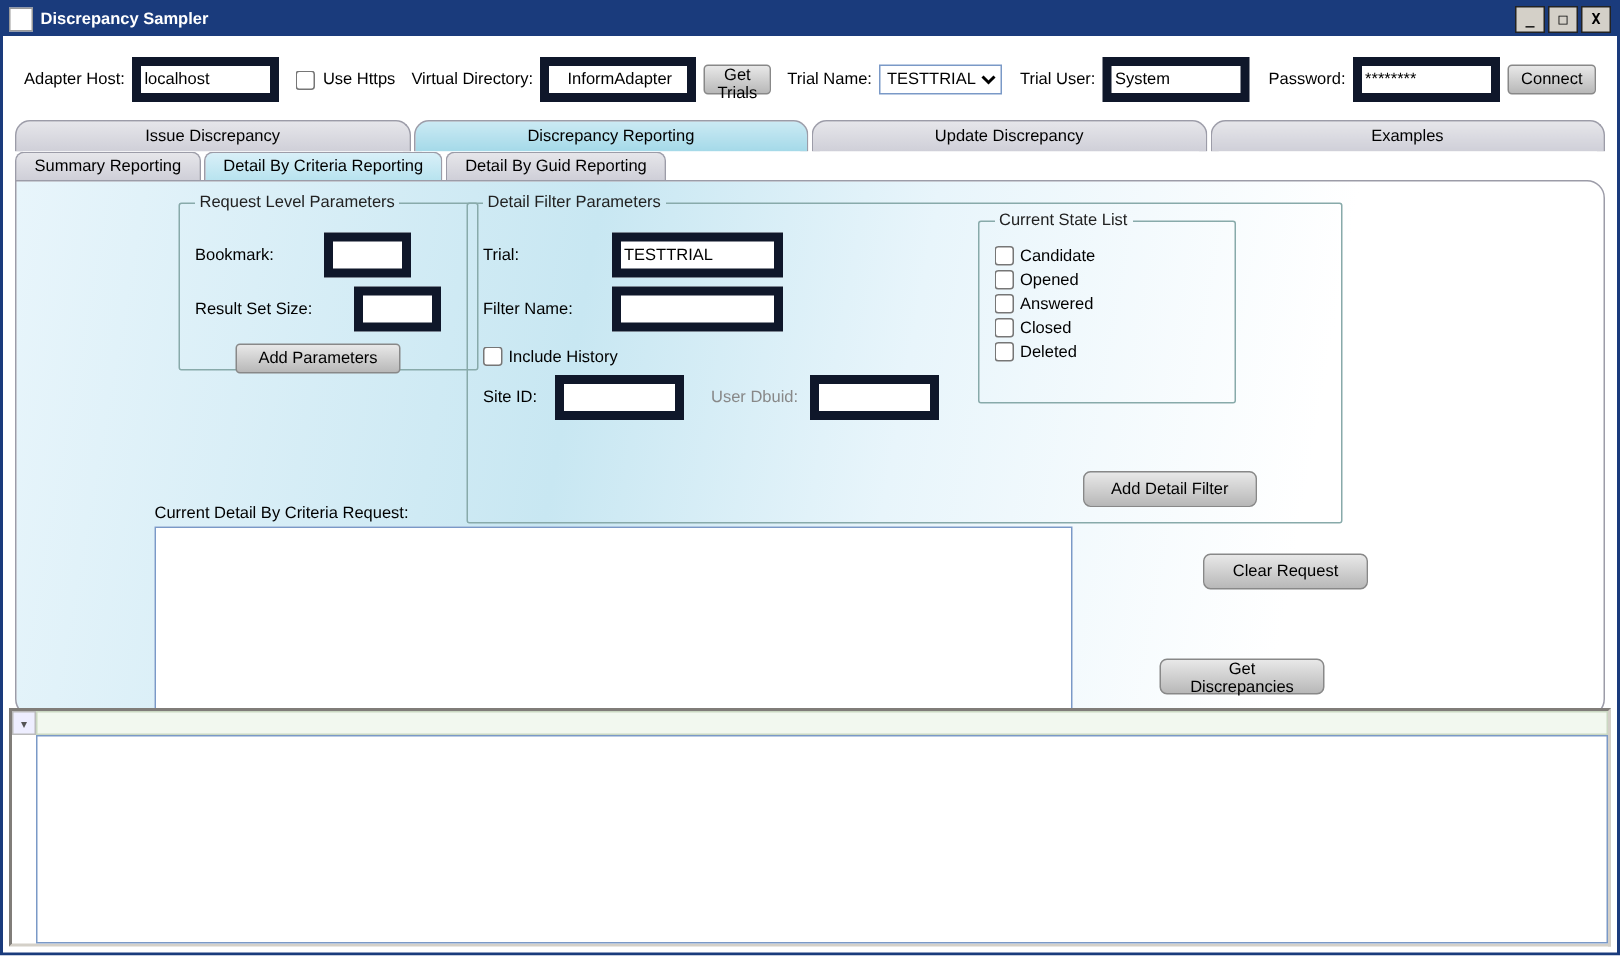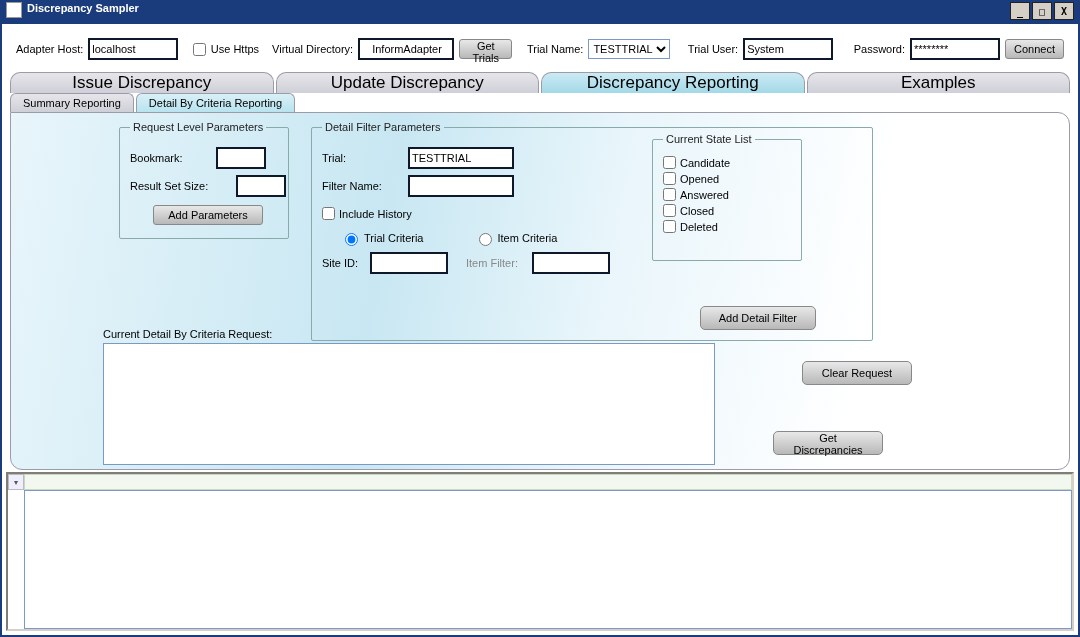--- a/index.html
+++ b/index.html
@@ -1,36 +1,36 @@
 <!DOCTYPE html>
 <html><head>
 <meta charset="utf-8">
 <style>
 html,body{margin:0;padding:0;font-family:Tahoma,Arial,sans-serif;font-size:11px;background:#fff;color:#000}
 .window{width:1076px;height:633px;border:2px solid #1a3b7c;background:#fff;position:relative}
-.titlebar{background:linear-gradient(#1a3b7c,#1a3b7c);color:#fff;height:22px;display:flex;align-items:flex-start;padding:0 4px;font-weight:bold}
+.titlebar{background:linear-gradient(#1a3b7c,#1a3b7c);color:#fff;height:22px;display:flex;align-items:center;padding:0 4px;font-weight:bold}
 .titlebar .ticon{width:14px;height:14px;background:#fff;margin-right:5px;border:1px solid #999}
 .titlebar .spacer{flex:1}
 .winbtn{width:18px;height:16px;background:#d4d0c8;border:1px solid #222;margin-left:2px;display:flex;align-items:center;justify-content:center;font-family:monospace;font-size:10px;color:#000;font-weight:bold}
 .content{padding:8px 8px 0 8px}
 .toprow{display:flex;align-items:center;gap:5px;padding:6px 6px 10px 6px;flex-wrap:nowrap}
 .toprow label{white-space:nowrap}
-input.txt,select.txt{border:2px solid #0f172a;height:18px;font-size:11px;padding:0 2px;background:#fff;font-family:inherit}
+input.txt,select.txt{border:6px solid #0f172a;height:18px;font-size:11px;padding:0 2px;background:#fff;font-family:inherit}
 input[type=checkbox]{width:13px;height:13px;margin:0;vertical-align:middle}
 .btn{height:20px;background:linear-gradient(#e8e8e8,#b8b8b8);border:1px solid #888;border-radius:3px;font-size:11px;padding:0 8px;font-family:inherit;cursor:pointer}
 .btn.big{height:24px;padding:0 18px;border-radius:5px}
 .maintabs{display:flex;border-bottom:0;margin-top:2px}
-.mtab{flex:1;height:20px;display:flex;align-items:center;justify-content:center;background:linear-gradient(#e6e6ea,#cfcfd8);border:1px solid #9c9ca8;border-bottom:none;border-radius:10px 10px 0 0;margin-right:2px;cursor:pointer;font-size:17px}
+.mtab{flex:1;height:20px;display:flex;align-items:center;justify-content:center;background:linear-gradient(#e6e6ea,#cfcfd8);border:1px solid #9c9ca8;border-bottom:none;border-radius:10px 10px 0 0;margin-right:2px;cursor:pointer;font-size:11px}
 .mtab:last-child{margin-right:0}
 .mtab.active{background:linear-gradient(#cbeaf4,#a4d9e8)}
 .subtabs{display:flex;background:#fff}
 .stab{height:18px;padding:0 12px;display:flex;align-items:center;background:linear-gradient(#e6e6ea,#cfcfd8);border:1px solid #9c9ca8;border-bottom:none;border-radius:6px 6px 0 0;margin-right:2px;cursor:pointer;font-size:11px}
 .stab.active{background:linear-gradient(#d9f0f8,#b8e3ef)}
 .mainpanel{border:1px solid #9c9ca8;border-radius:0 12px 12px 12px;height:356px;background:linear-gradient(100deg,#e8f5fb 0%,#c8e7f2 35%,#e8f5fb 55%,#ffffff 80%);position:relative}
-fieldset{border:1px solid #8aa;border-radius:2px;padding:8px 2px 10px 10px;margin:0;position:absolute}
+fieldset{border:1px solid #8aa;border-radius:2px;padding:8px 24px 10px 10px;margin:0;position:absolute}
 fieldset legend{font-size:11px;padding:0 3px;color:#222}
 .fld{display:flex;align-items:center;margin:6px 0}
 .fld label{display:inline-block}
 .grey{color:#888}
 .disabled{background:#d9d9d9;border:1px solid #aaa}
 .currentlbl{position:absolute;left:92px;top:313px}
 .reqbox{position:absolute;left:92px;top:328px;width:610px;height:120px;background:#fff;border:1px solid #7a99c7}
 .lowerarea{position:absolute;left:4px;right:4px;top:470px;bottom:4px;border:2px inset #d4d0c8}
 .lowtriangle{position:absolute;left:0;top:0;width:14px;height:14px;background:#eef;border:1px solid #bbb;display:flex;align-items:center;justify-content:center;font-size:8px;color:#555}
 .lowbox{position:absolute;left:16px;top:16px;right:0;bottom:0;background:#fff;border:1px solid #7a99c7}
@@ -70,27 +70,28 @@
       <label>Trial User:</label>
       <input class="txt" style="width: 82px;" value="System">
       <span style="width:14px"></span>
       <label>Password:</label>
       <input class="txt" style="width: 82px;" value="********">
       <button class="btn">Connect</button>
     </div>
 
     <div class="maintabs">
       <div class="mtab">Issue Discrepancy</div>
+      <div class="mtab active">Discrepancy Reporting</div>
       <div class="mtab">Update Discrepancy</div>
-      <div class="mtab active">Discrepancy Reporting</div>
       <div class="mtab">Examples</div>
     </div>
     <div class="subtabs">
       <div class="stab">Summary Reporting</div>
       <div class="stab active">Detail By Criteria Reporting</div>
+      <div class="stab">Detail By Guid Reporting</div>
     </div>
 
     <div class="mainpanel">
 
       <fieldset style="left:108px;top:8px;width:156px;height:98px">
         <legend>Request Level Parameters</legend>
         <div class="fld">
           <label style="width:86px">Bookmark:</label>
           <input class="txt" style="width: 42px;" value="">
         </div>
@@ -111,33 +112,25 @@
           <input class="txt" style="width: 98px;" value="TESTTRIAL">
         </div>
         <div class="fld">
           <label style="width:86px">Filter Name:</label>
           <input class="txt" style="width: 98px;" value="">
         </div>
         <div class="fld" style="margin-top:10px">
           <input type="checkbox" style="">
           <label style="margin-left:4px">Include History</label>
         </div>
-        <div class="fld" style="margin-top:10px">
-          <span style="width:18px"></span>
-          <input type="radio" name="crit" checked="" style="">
-          <label style="margin-left:3px">Trial Criteria</label>
-          <span style="width:50px"></span>
-          <input type="radio" name="crit" style="">
-          <label style="margin-left:3px">Item Criteria</label>
-        </div>
         <div class="fld">
           <label style="width:48px">Site ID:</label>
           <input class="txt" style="width: 70px;" value="">
           <span style="width:18px"></span>
-          <label class="grey" style="width:66px">Item Filter:</label>
+          <label class="grey" style="width:66px">User Dbuid:</label>
           <input class="txt disabled" style="width: 70px;" disabled="" value="">
         </div>
 
         <fieldset style="left:340px;top:0px;width:136px;height:108px;position:absolute">
           <legend>Current State List</legend>
           <div class="fld" style="margin:3px 0">
               <input type="checkbox" style="">
               <label style="margin-left:4px">Candidate</label>
             </div>
           <div class="fld" style="margin:3px 0">

